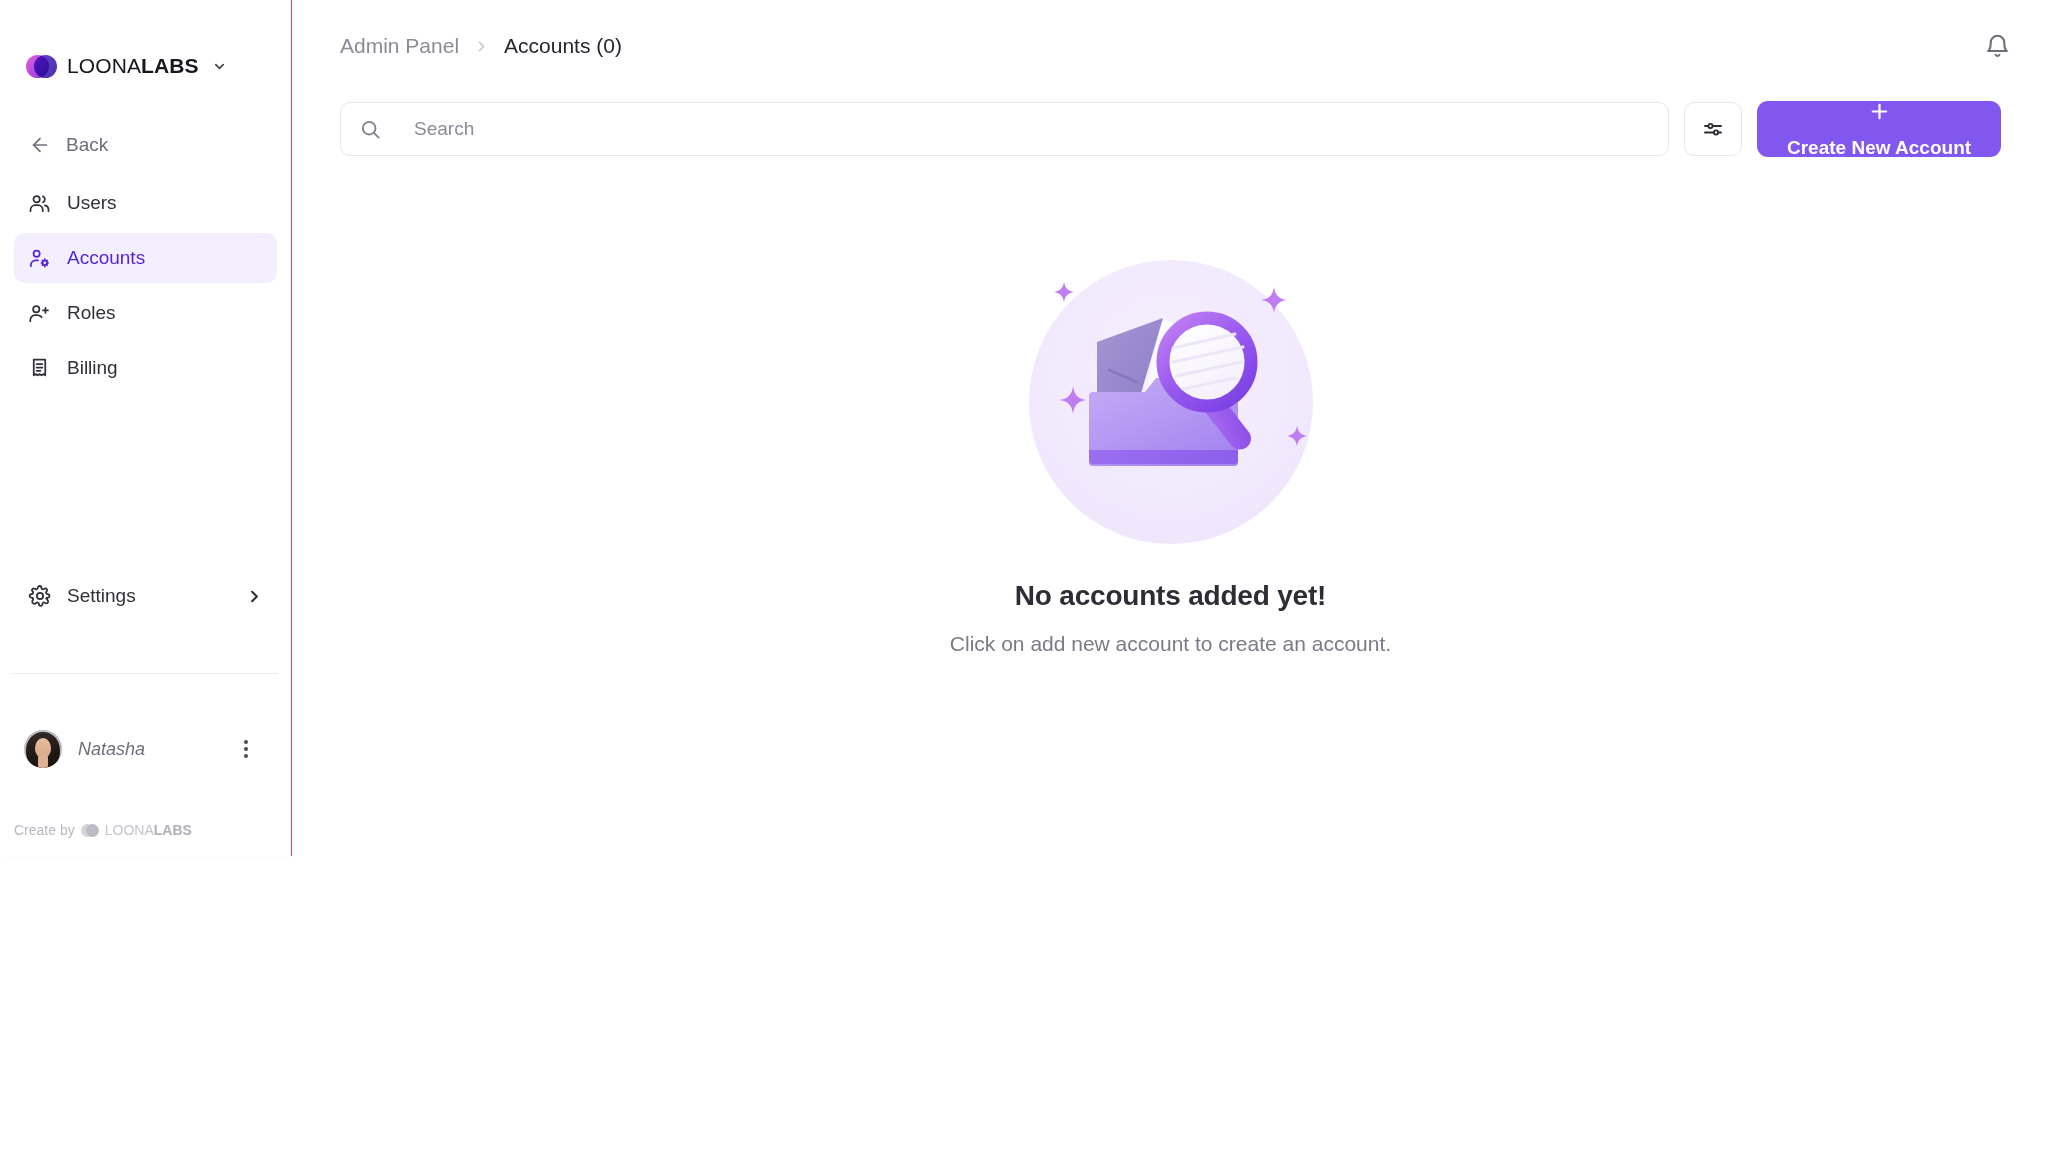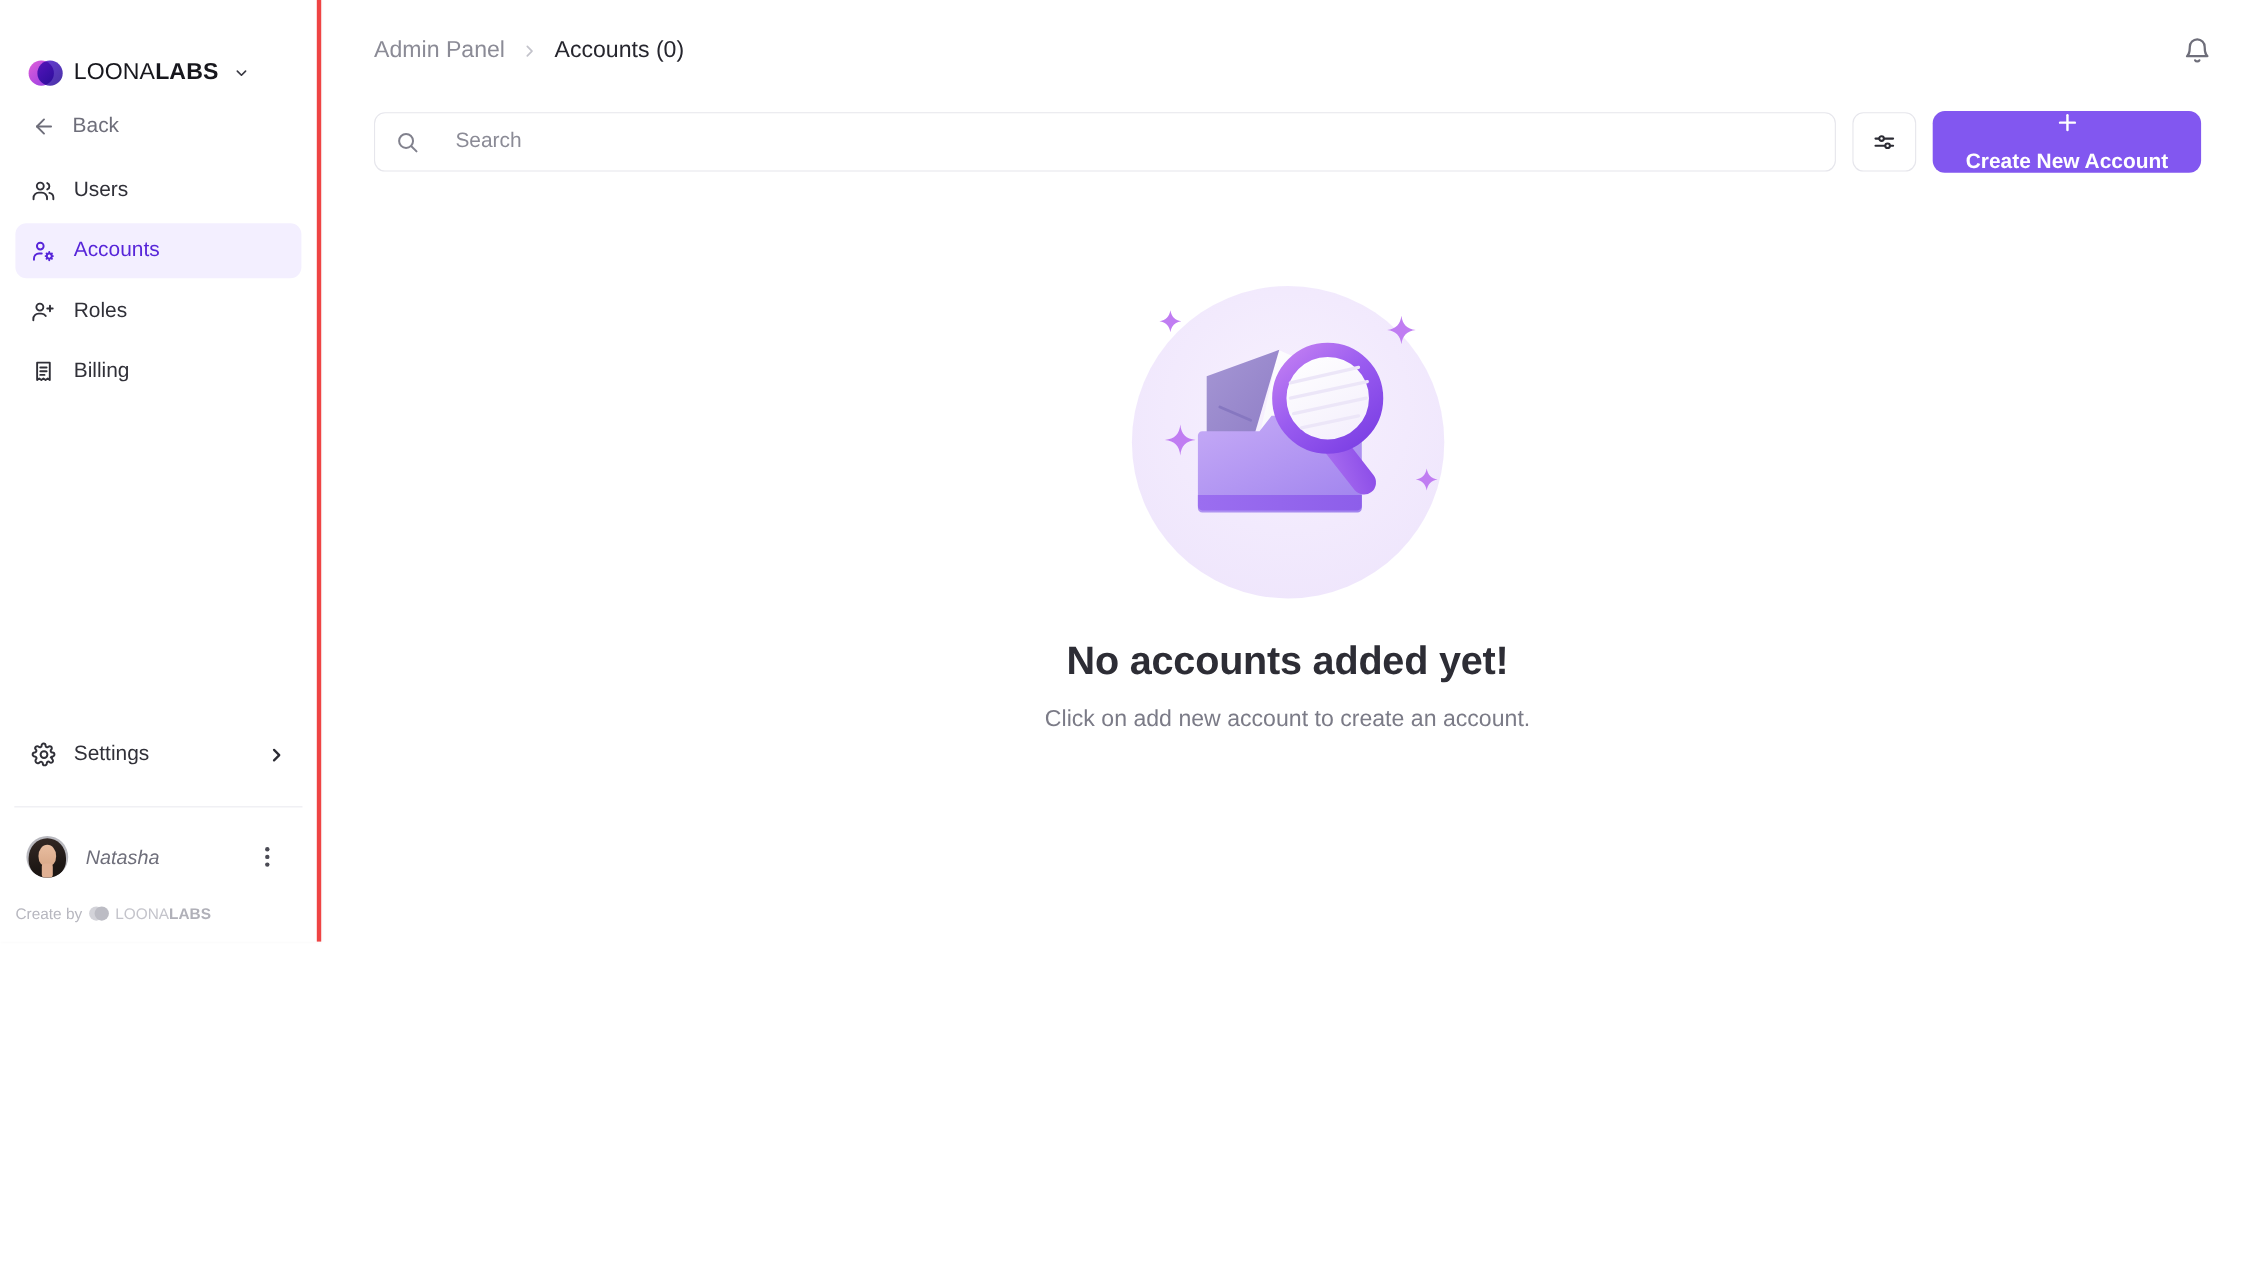--- a/index.html
+++ b/index.html
@@ -13,26 +13,27 @@
     -webkit-font-smoothing: antialiased;
   }
   .app { display: flex; width: 2049px; height: 1152px; }
 
   
   .sidebar {
     width: 292px;
     height: 856px;
     flex: 0 0 292px;
     background: #ffffff;
-    border-right: 4px solid #ef4444;
+    border-right: 1px solid #ef4444;
     box-shadow: 1px 0 3px rgba(16,16,40,0.035);
     display: flex;
     flex-direction: column;
     position: relative;
     z-index: 3;
+    gap: 30px;
   }
   .brand {
     display: flex; align-items: center; gap: 10px;
     padding: 40px 0 0 26px;
     height: 92px;
     cursor: pointer;
   }
   .brand-mark { position: relative; width: 31px; height: 23px; flex: 0 0 31px; }
   .brand-mark .c1 {
     position: absolute; left: 0; top: 0;
@@ -183,21 +184,21 @@
 
   
   .empty {
     flex: 1 1 auto;
     display:flex; flex-direction:column; align-items:center;
     padding-top: 86px;
   }
   .illus { width: 300px; height: 300px; position:relative; }
   .empty-title {
     margin-top: 28px;
-    font-size: 36px; font-weight: 700; color:#2d2d35; letter-spacing:-0.2px;
+    font-size: 28px; font-weight: 700; color:#2d2d35; letter-spacing:-0.2px;
   }
   .empty-sub { margin-top: 20px; font-size: 21px; color:#7b7b87; }
 </style>
 </head>
 <body>
 
 <div class="app">
 
   <aside class="sidebar">
 

